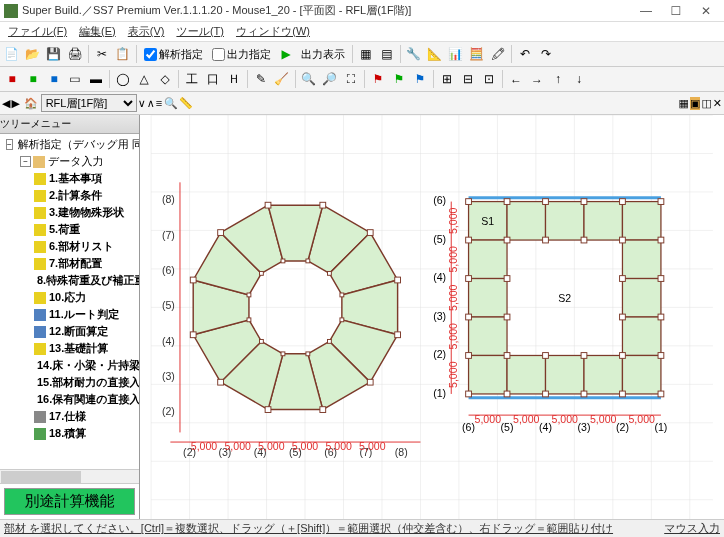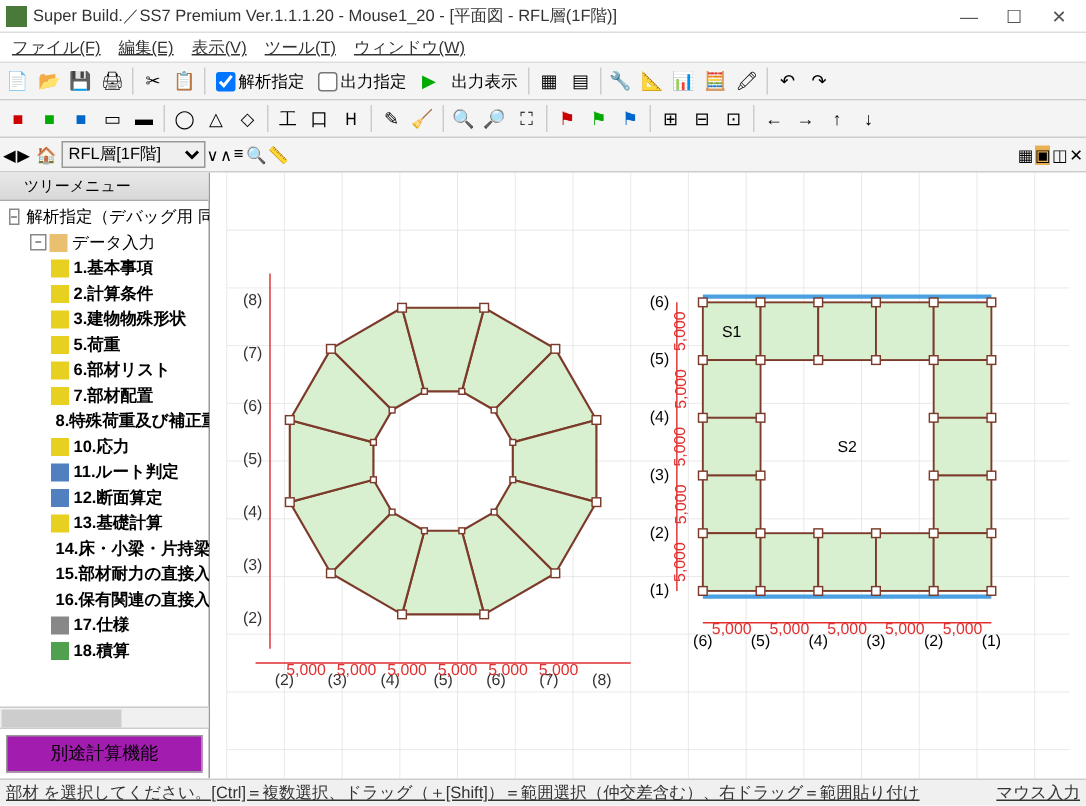--- a/index.html
+++ b/index.html
@@ -19,36 +19,36 @@
 .toolbar .tbtn { width: 20px; height: 20px; display: flex; align-items: center; justify-content: center; border: 1px solid transparent; font-size: 12px; }
 .toolbar .tcheck { display: flex; align-items: center; gap: 2px; padding: 0 4px; }
 
 .toolbar2 { background: #f4f4f4; padding: 2px; display: flex; gap: 1px; align-items: center; border-bottom: 1px solid #ccc; }
 .toolbar2 .dropdown { display: flex; align-items: center; }
 .toolbar2 select { font-size: 11px; height: 18px; border: 1px solid #999; }
 
 .main { flex: 1; display: flex; overflow: hidden; }
 
 .sidebar { width: 140px; background: #fff; border-right: 1px solid #999; display: flex; flex-direction: column; }
-.sidebar .header { background: linear-gradient(#e8e8e8,#d8d8d8); padding: 2px 16px; border-bottom: 1px solid #aaa; font-size: 10px; }
+.sidebar .header { background: linear-gradient(#e8e8e8,#d8d8d8); padding: 2px 0; border-bottom: 1px solid #aaa; font-size: 10px; }
 .sidebar .tree { flex: 1; overflow: auto; padding: 2px; }
 .tree-item { display: flex; align-items: center; padding: 1px 2px; font-size: 10px; white-space: nowrap; }
 .tree-item .expand { width: 11px; height: 11px; border: 1px solid #888; display: flex; align-items: center; justify-content: center; font-size: 8px; margin-right: 2px; background: #fff; }
 .tree-item .ticon { width: 12px; height: 12px; margin-right: 3px; display: inline-block; }
 .tree-item.depth1 { padding-left: 4px; }
 .tree-item.depth2 { padding-left: 18px; }
 .tree-item.depth3 { padding-left: 32px; font-weight: bold; }
 .ico-folder { background: #e8c070; }
 .ico-yellow { background: #e8d020; }
 .ico-red { background: #d04040; }
 .ico-green { background: #50a050; }
 .ico-blue { background: #5080c0; }
 .ico-gray { background: #888; }
 .sidebar .bottom { padding: 4px; border-top: 1px solid #ccc; }
-.sidebar .bottom button { width: 100%; padding: 3px; font-size: 12px; border: 1px solid #999; background: #a21caf; }
+.sidebar .bottom button { width: 100%; padding: 3px; font-size: 15px; border: 1px solid #999; background: #22c55e; }
 
 .canvas-area { flex: 1; background: #fff; position: relative; overflow: hidden; }
 .canvas-area svg { width: 100%; height: 100%; }
 
 .statusbar { height: 18px; background: #f0f0f0; border-top: 1px solid #ccc; display: flex; align-items: center; padding: 0 4px; font-size: 10px; color: #333; text-decoration: underline; }
 .statusbar .spacer { flex: 1; }
 
 .scrollbar-h { height: 14px; background: #f0f0f0; border-top: 1px solid #ccc; display: flex; }
 .scrollbar-h .thumb { width: 80px; height: 12px; background: #cdcdcd; margin: 1px; }
 </style>

